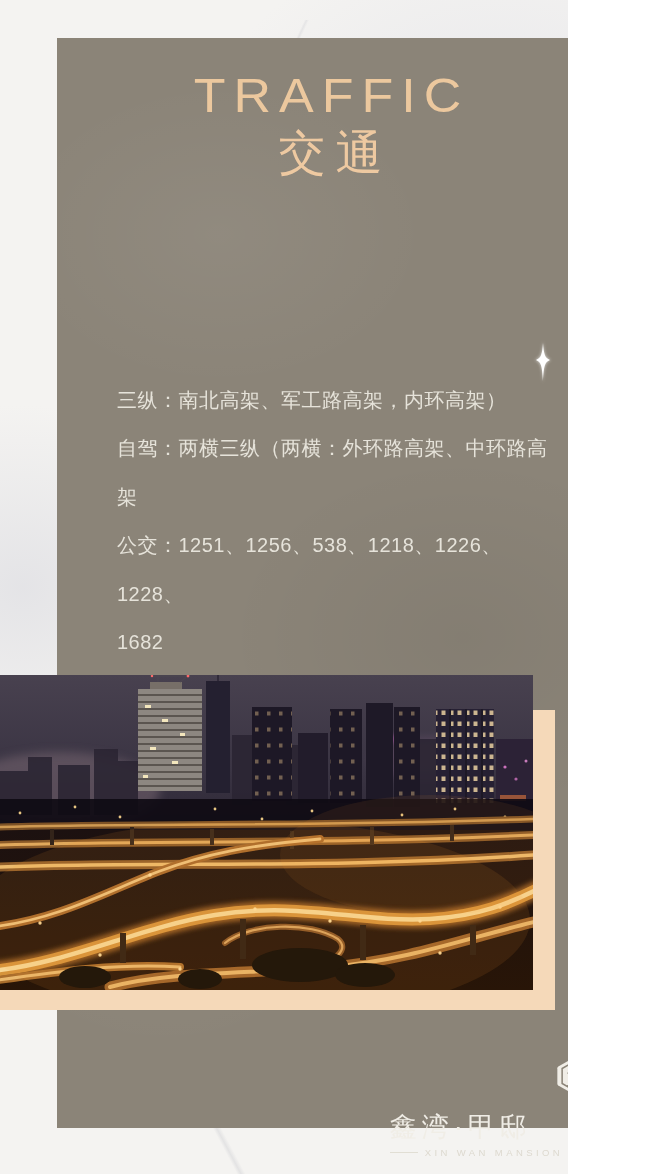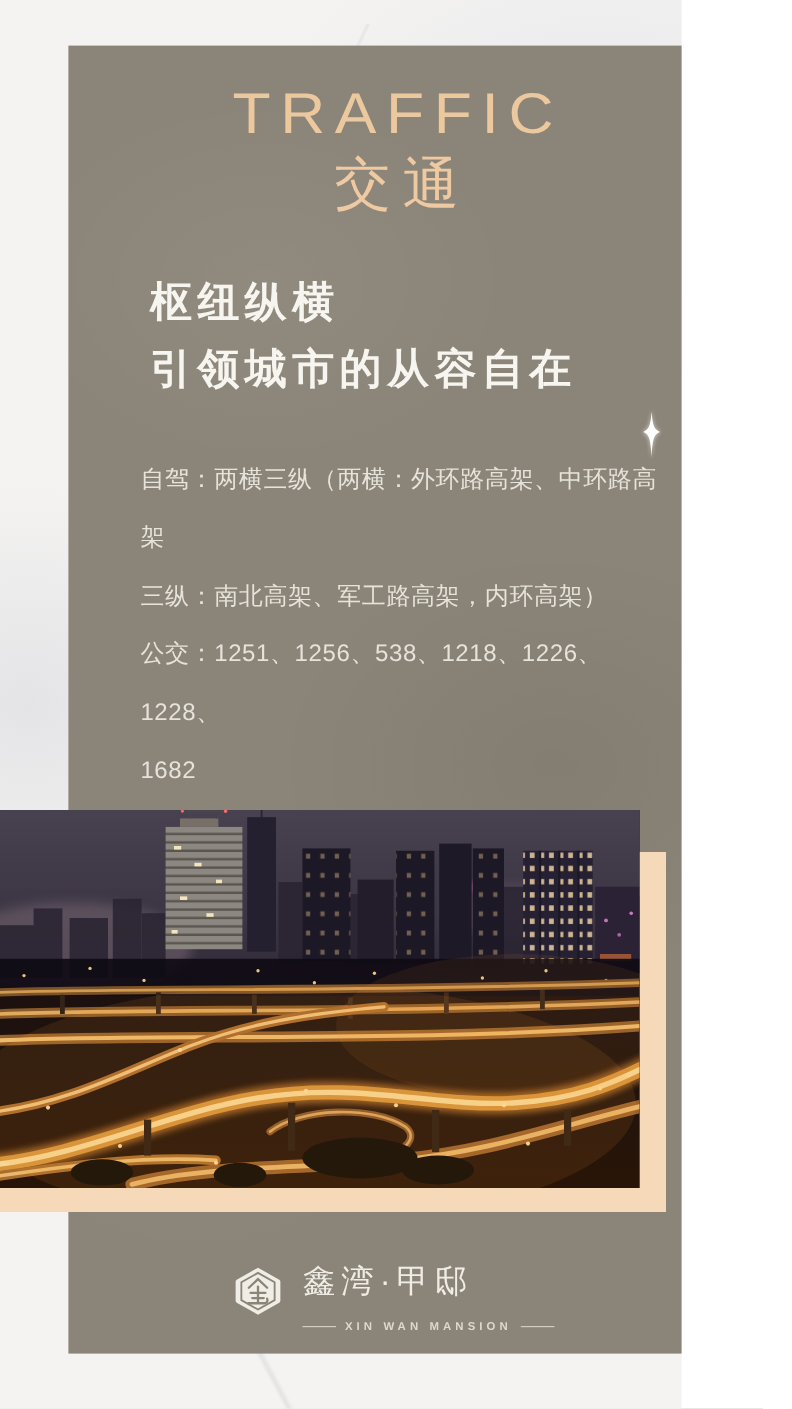--- a/index.html
+++ b/index.html
@@ -35,48 +35,44 @@
   .details{position:absolute;left:60px;top:338px;width:450px;color:#e6e3da;
     font-size:20px;line-height:48.4px;letter-spacing:.5px;font-weight:300;}
 
   .sparkle{position:absolute;left:522px;top:338px;width:42px;height:48px;}
 
   .photo-mat{position:absolute;left:0;top:710px;width:555px;height:300px;background:#f5d9b9;}
   .photo{position:absolute;left:0;top:675px;width:533px;height:315px;overflow:hidden;background:#1a1320;}
   .photo svg{display:block;width:533px;height:315px;}
 
   .logo-row{position:absolute;left:0;top:1016px;width:100%;display:flex;justify-content:center;
-    align-items:flex-start;gap:15px;color:#f0ede6;}
+    align-items:flex-end;gap:15px;color:#f0ede6;flex-direction:column;}
   .emblem{width:44px;height:44px;flex:0 0 auto;}
   .brand-cn{font-size:27px;letter-spacing:5px;font-weight:500;line-height:1.1;white-space:nowrap;}
-  .brand-en-row{display:flex;align-items:center;gap:7px;margin-top:16px;color:#ddd9cf;font-weight:bold;}
+  .brand-en-row{display:flex;align-items:center;gap:7px;margin-top:4px;color:#ddd9cf;}
   .brand-en-row .dash{display:inline-block;width:28px;height:1px;background:#ddd9cf;opacity:.85;}
   .brand-en{font-size:9.5px;letter-spacing:3.4px;white-space:nowrap;}
 
   .watermark{position:absolute;right:22px;top:1132px;display:flex;align-items:center;gap:9px;
     color:#b2afab;font-size:22px;letter-spacing:1px;}
   .wechat-icon{width:28px;height:24px;flex:0 0 auto;}
 </style>
 </head>
 <body>
 
 <div class="stage">
 
   <div class="card">
     <div class="title-en">TRAFFIC</div>
     <div class="title-cn">交通</div>
 
-    <div class="headline">
-      <div>枢纽纵横</div>
-      <div>引领城市的从容自在</div>
-    </div>
 
     <div class="details">
+      <div>三纵：南北高架、军工路高架，内环高架）</div>
       <div>自驾：两横三纵（两横：外环路高架、中环路高架</div>
-      <div>三纵：南北高架、军工路高架，内环高架）</div>
       <div>公交：1251、1256、538、1218、1226、1228、</div>
       <div>1682</div>
     </div>
 
     <div class="logo-row">
       <svg class="emblem" viewBox="0 0 46 46">
         <path d="M23 2.5 L41.5 13 Q42.5 13.6 42.5 14.8 L42.5 31.2 Q42.5 32.4 41.5 33 L23 43.5 L4.5 33 Q3.5 32.4 3.5 31.2 L3.5 14.8 Q3.5 13.6 4.5 13 Z" fill="#f0ede6"></path>
         <path d="M23 7 L37.5 15.2 V30.8 L23 39 L8.5 30.8 V15.2 Z" fill="none" stroke="#8b8478" stroke-width="1.6"></path>
         <g stroke="#8b8478" stroke-width="2" fill="none" stroke-linecap="round">
           <path d="M15 20 L23 12.5 L31 20"></path>

